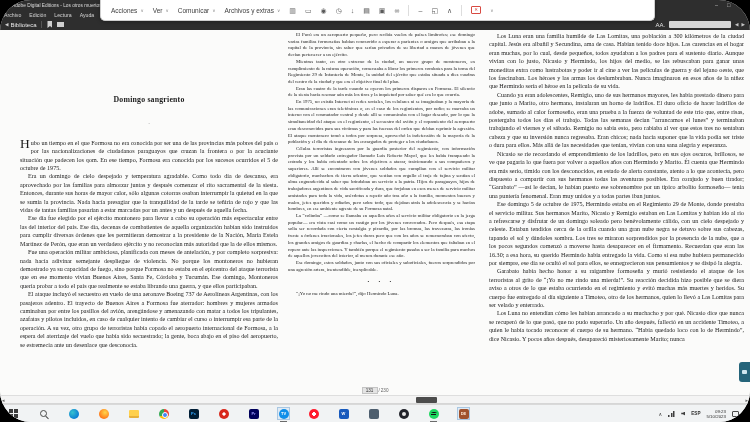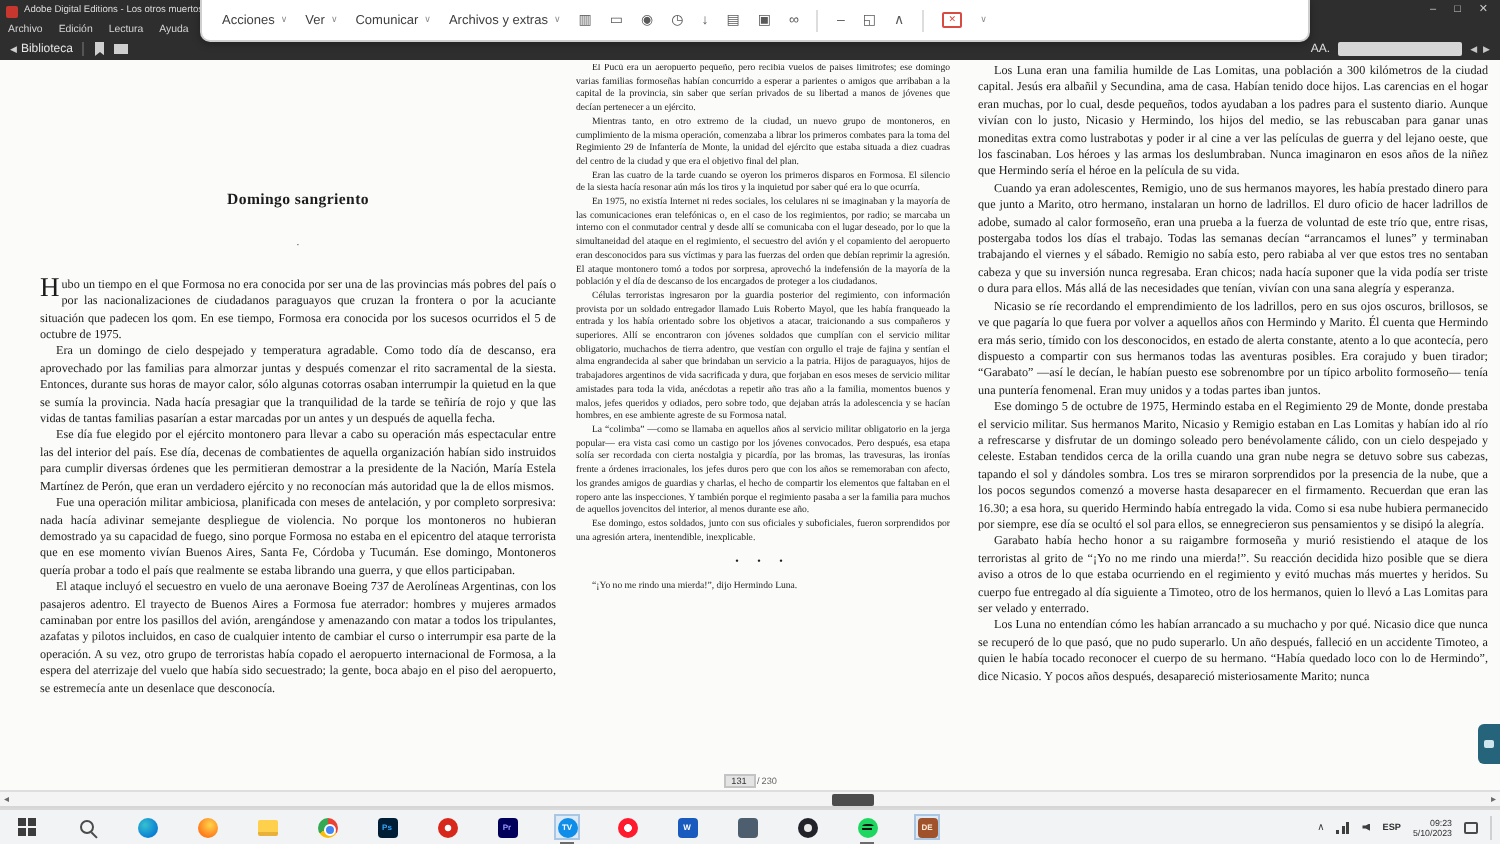--- a/index.html
+++ b/index.html
@@ -1,19 +1,19 @@
 <!DOCTYPE html>
 <html><head>
 <meta charset="utf-8">
 <style>
   * { margin:0; padding:0; box-sizing:border-box; }
   html,body { background:#000; }
   #screen {
     position:relative; width:750px; height:422px; overflow:hidden;
-    background:#fbfbfa; font-family:"Liberation Sans","DejaVu Sans",sans-serif;
+    background:#fbfbfa; font-family:"Liberation Sans","DejaVu Sans",sans-serif;border-radius:31px;
   }
 
   
   .hdr { position:absolute; left:0; top:0; width:750px; height:30px; background:#2e2e2e; }
   .titlerow { position:absolute; left:0; top:0; width:100%; height:11px; display:flex; align-items:center; padding-left:3px; }
   .appicon { width:6px; height:6px; background:#c8372d; border-radius:1px; margin-right:3px; flex:none; }
   .wintitle { font-size:4.8px; color:#dcdcdc; white-space:nowrap; }
   .winctl { position:absolute; right:6px; top:1px; display:flex; gap:9px; }
   .winctl span { font-size:5.5px; color:#c9c9c9; line-height:8px; cursor:default; }
   .menurow { position:absolute; left:4px; top:11px; height:8px; display:flex; gap:8px; align-items:center; }

